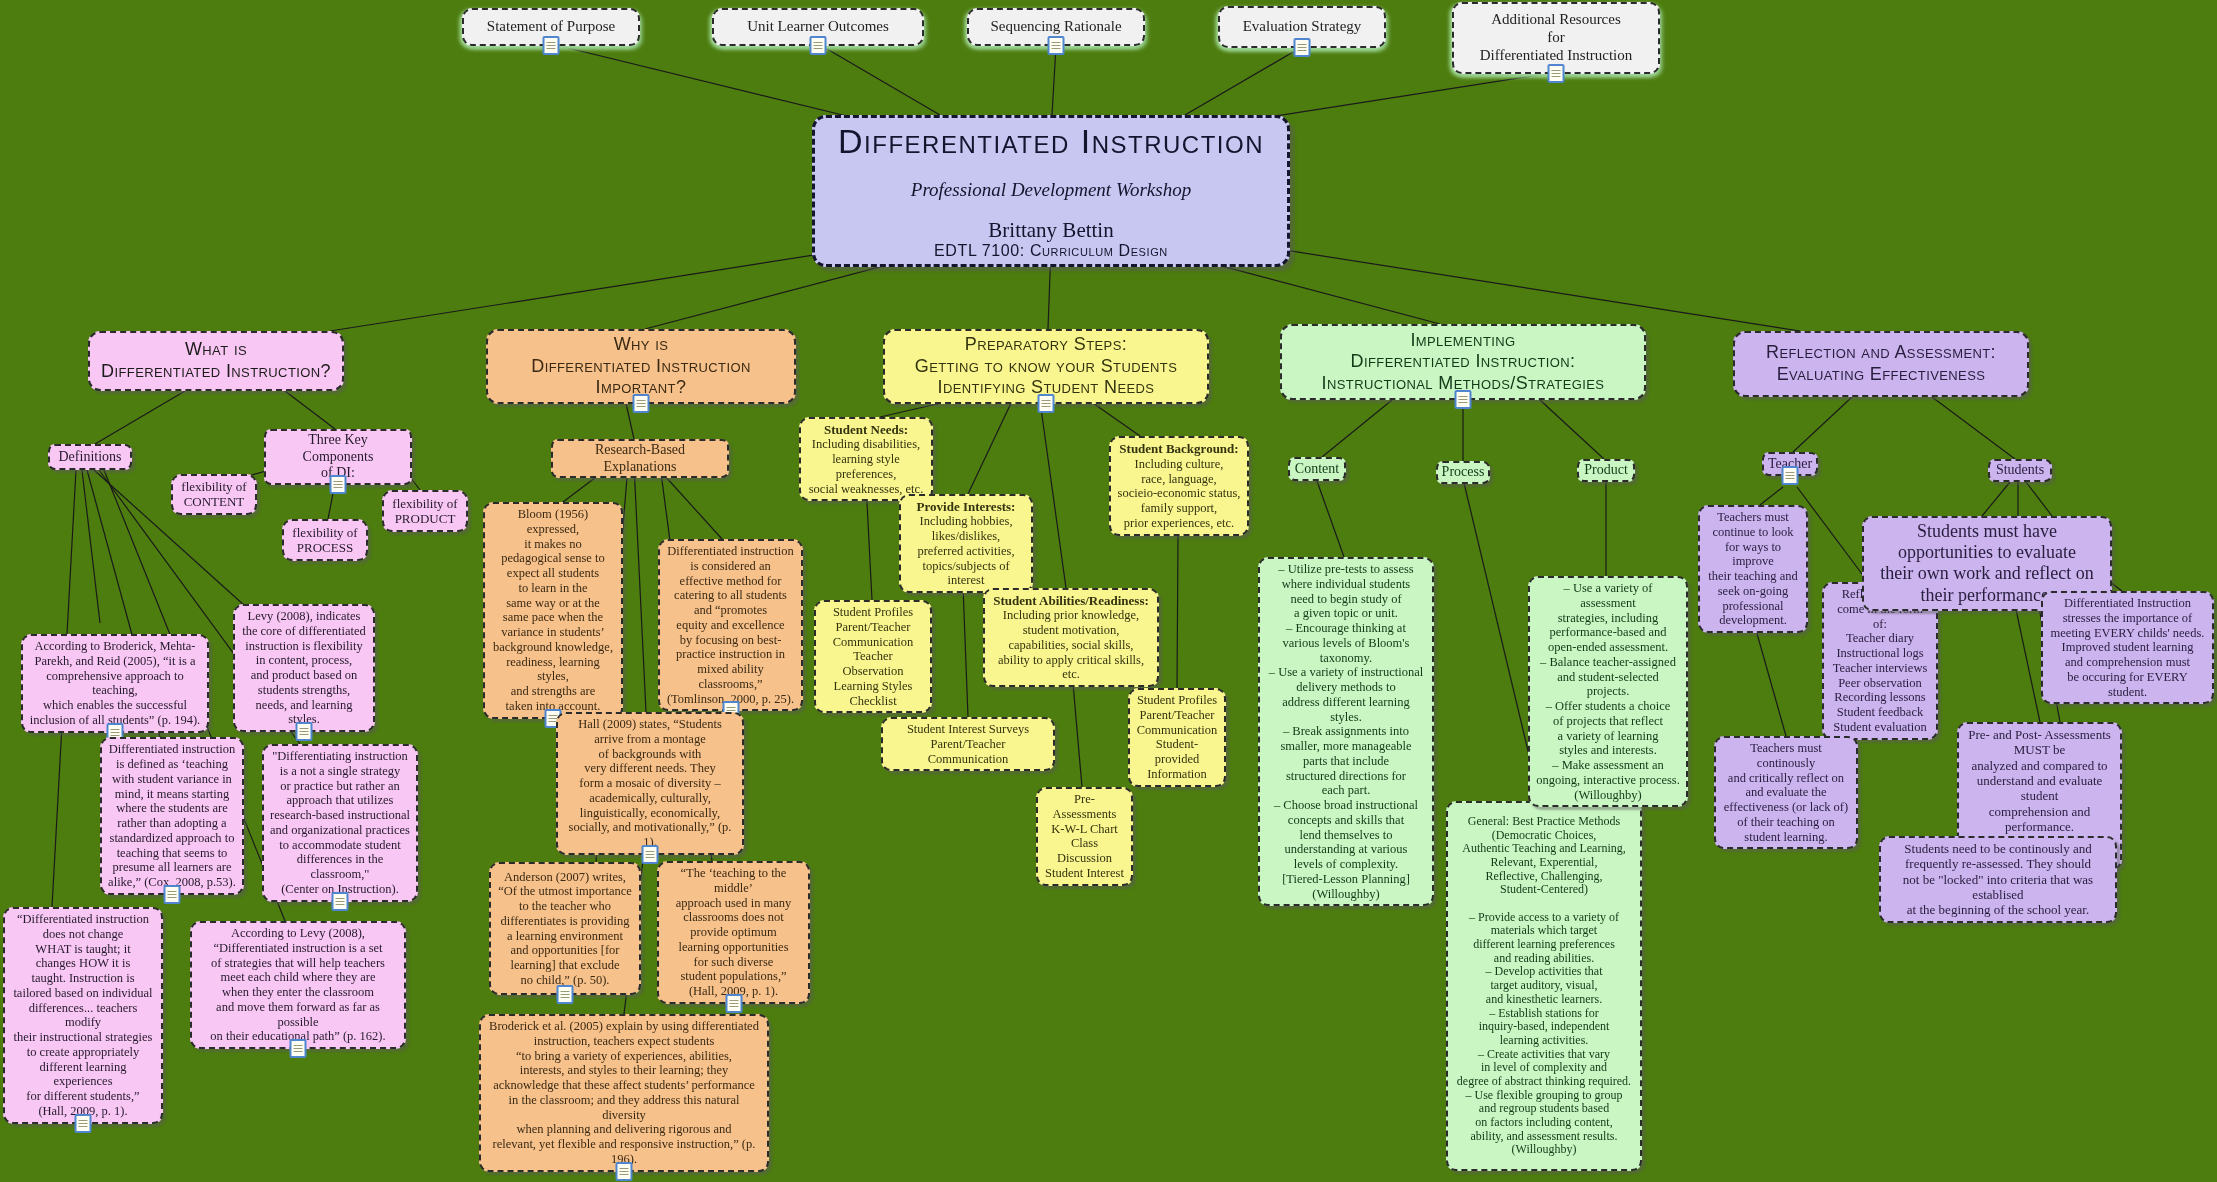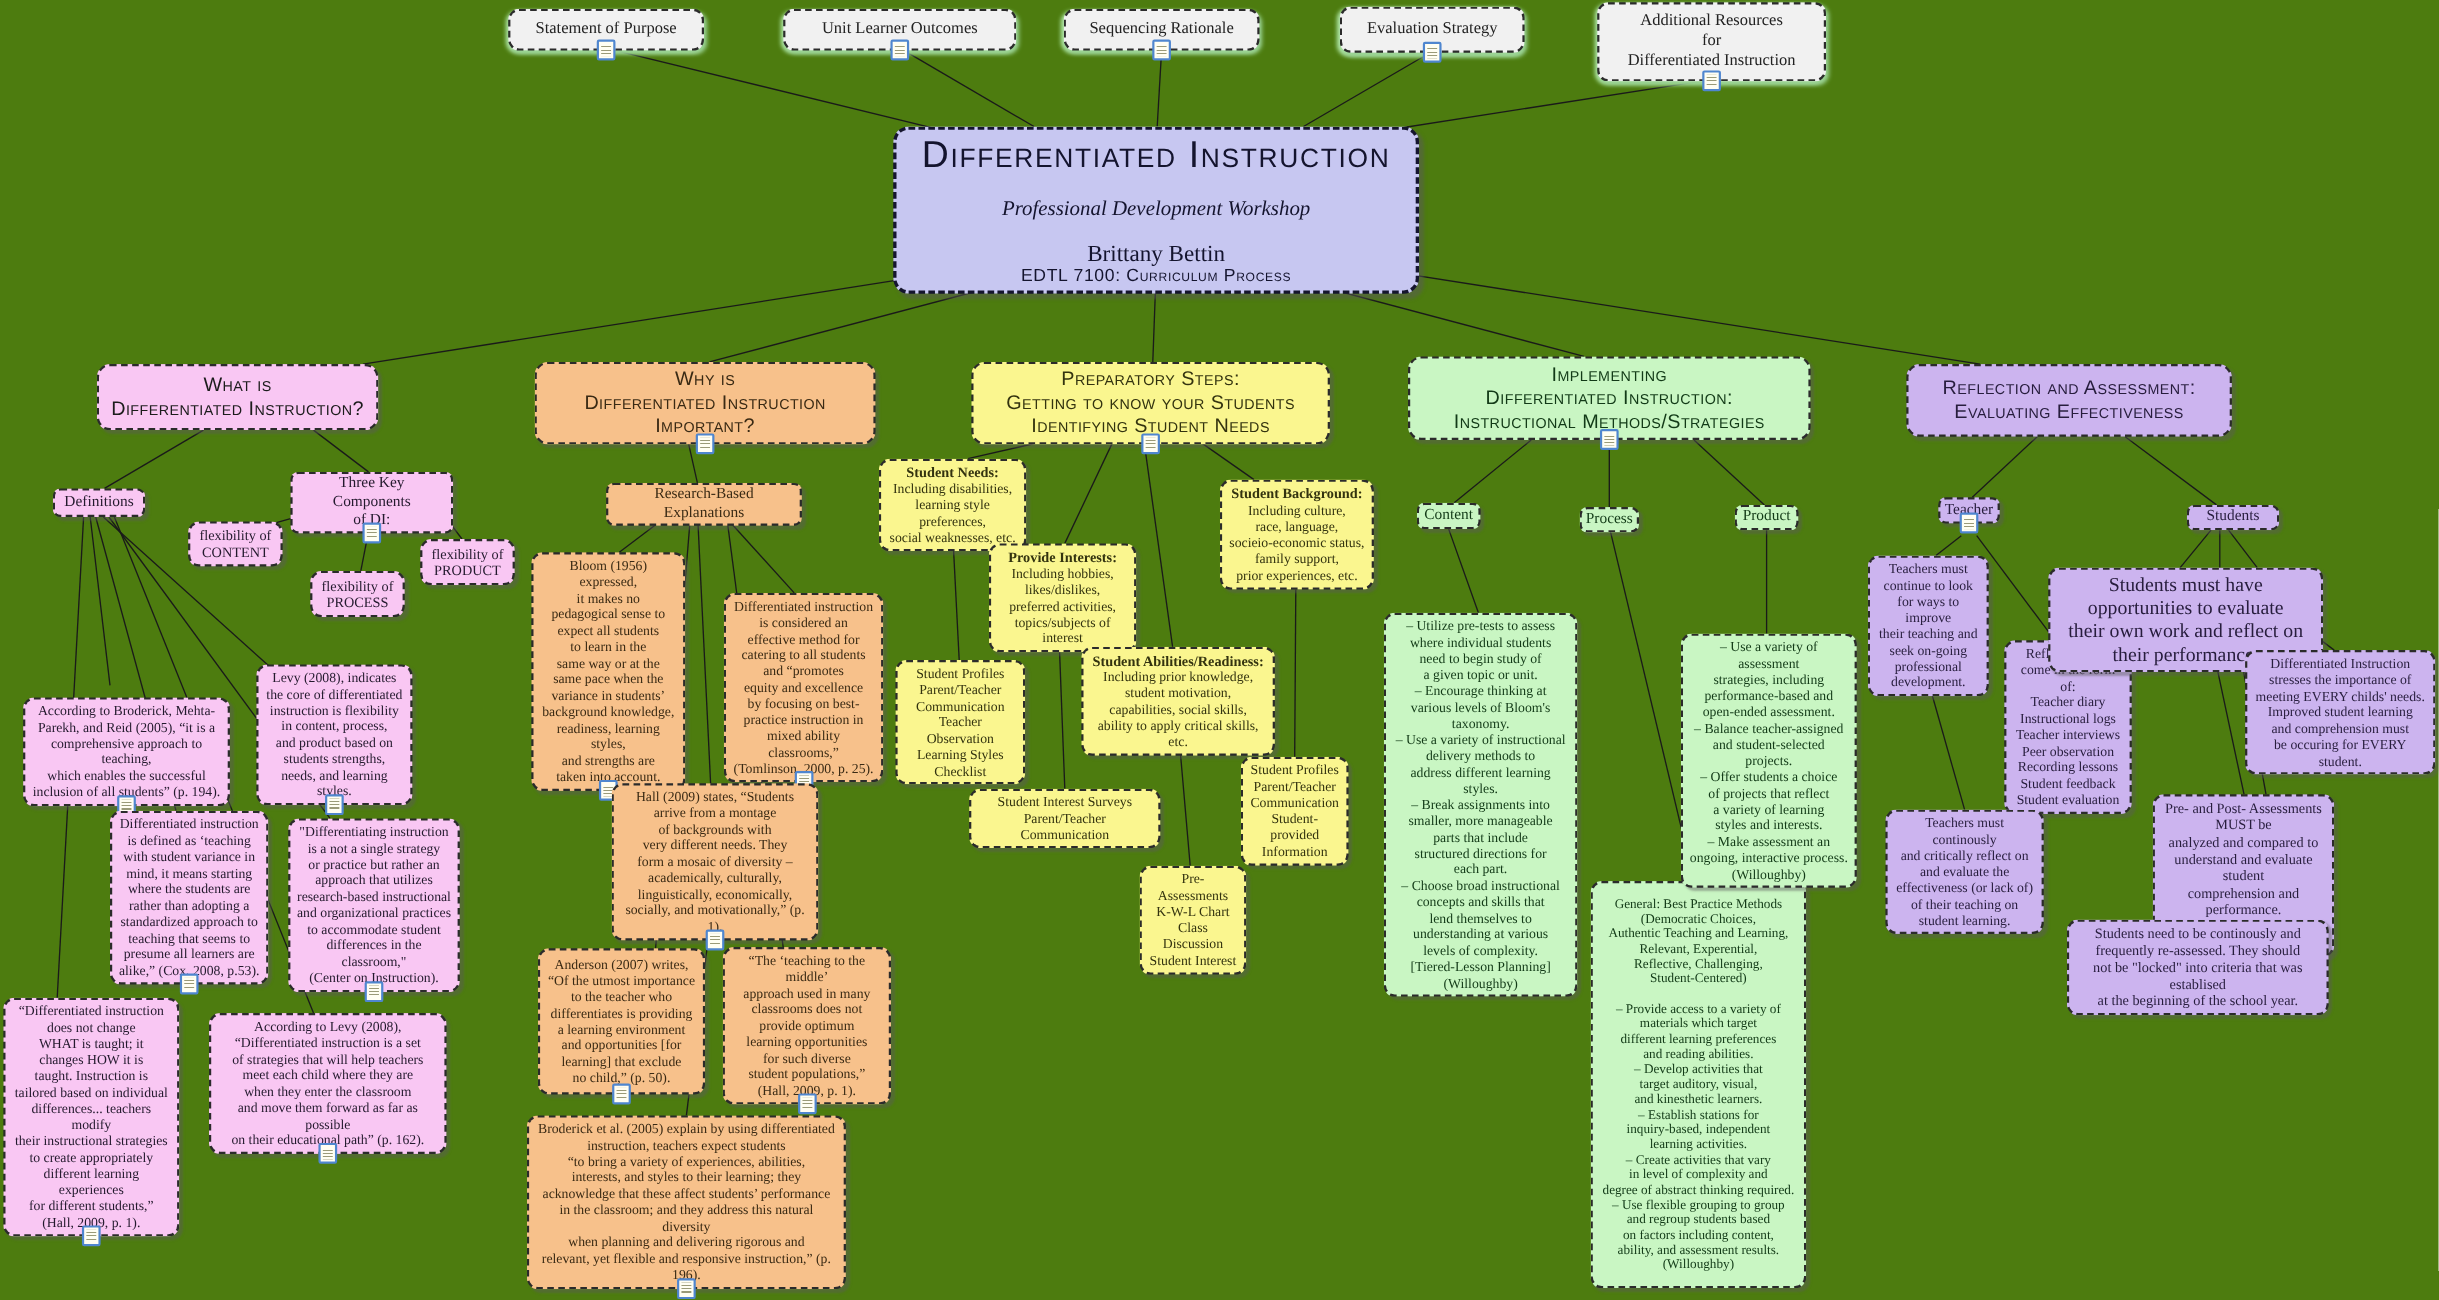--- a/index.html
+++ b/index.html
@@ -128,21 +128,21 @@
   <span>Additional Resources
 for
 Differentiated Instruction</span>
   <span class="note-icon"></span>
 </div>
 
 <div class="node center-node" style="left:812px;top:115px;width:478px;min-height:132px">
   <span class="c-title">Differentiated Instruction</span>
   <span class="c-sub">Professional Development Workshop</span>
   <span class="c-author">Brittany Bettin</span>
-  <span class="c-course">EDTL 7100:  Curriculum Process</span>
+  <span class="c-course">EDTL 7100:  Curriculum Design</span>
 </div>
 
 <div class="node pink hdr" style="left:88px;top:331px;width:256px;min-height:60px">
   <span>What is
 Differentiated Instruction?</span>
 </div>
 <div class="node pink sm" style="left:48px;top:444px;width:84px;min-height:26px">
   <span>Definitions</span>
 </div>
 <div class="node pink sm" style="left:264px;top:429px;width:148px;min-height:36px">
@@ -456,21 +456,21 @@
 </div>
 
 <div class="node purple hdr" style="left:1733px;top:331px;width:296px;min-height:66px">
   <span>Reflection and Assessment:
 Evaluating Effectiveness</span>
 </div>
 <div class="node purple sm" style="left:1762px;top:452px;width:56px;min-height:24px">
   <span>Teacher</span>
   <span class="note-icon"></span>
 </div>
-<div class="node purple sm" style="left:1988px;top:459px;width:84px;min-height:23px">
+<div class="node purple sm" style="left:1988px;top:459px;width:64px;min-height:23px">
   <span>Students</span>
 </div>
 <div class="node purple" style="left:1698px;top:505px;width:110px;min-height:118px">
   <span>Teachers must
 continue to look
 for ways to improve
 their teaching and
 seek on-going
 professional
 development.</span>

